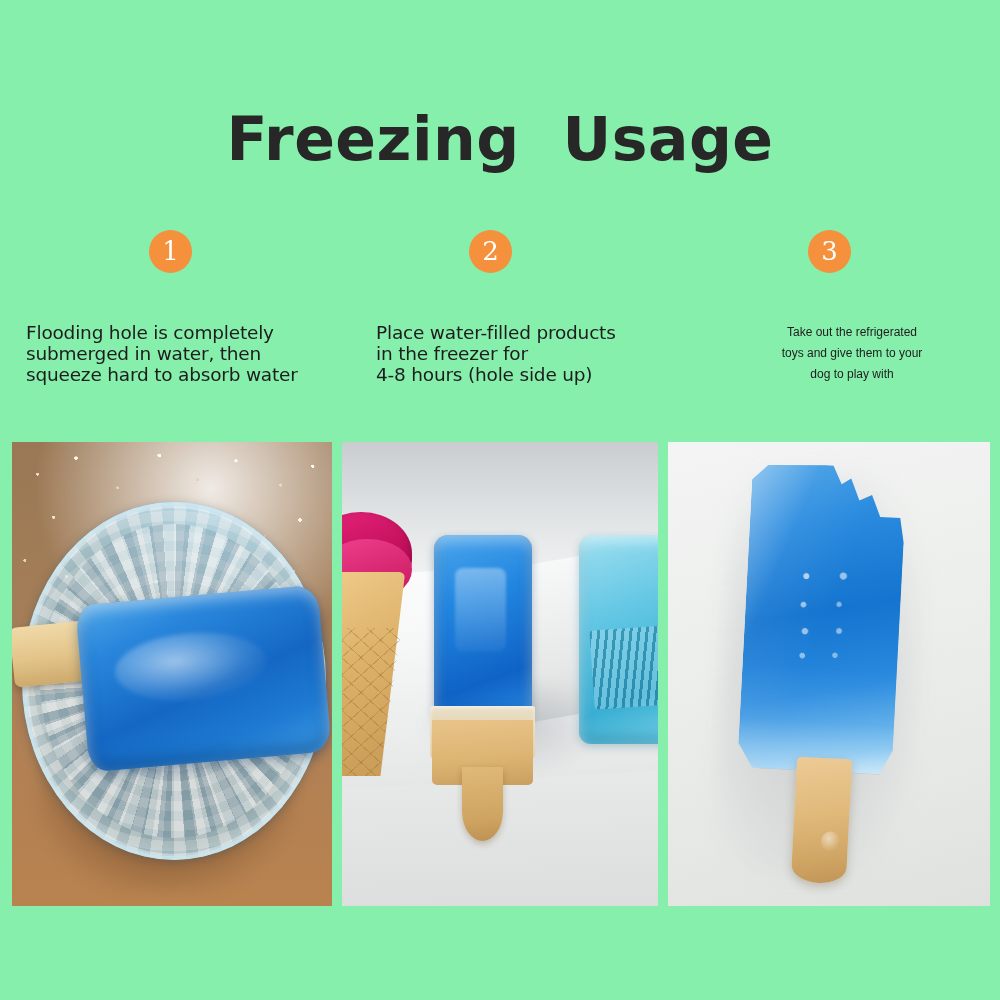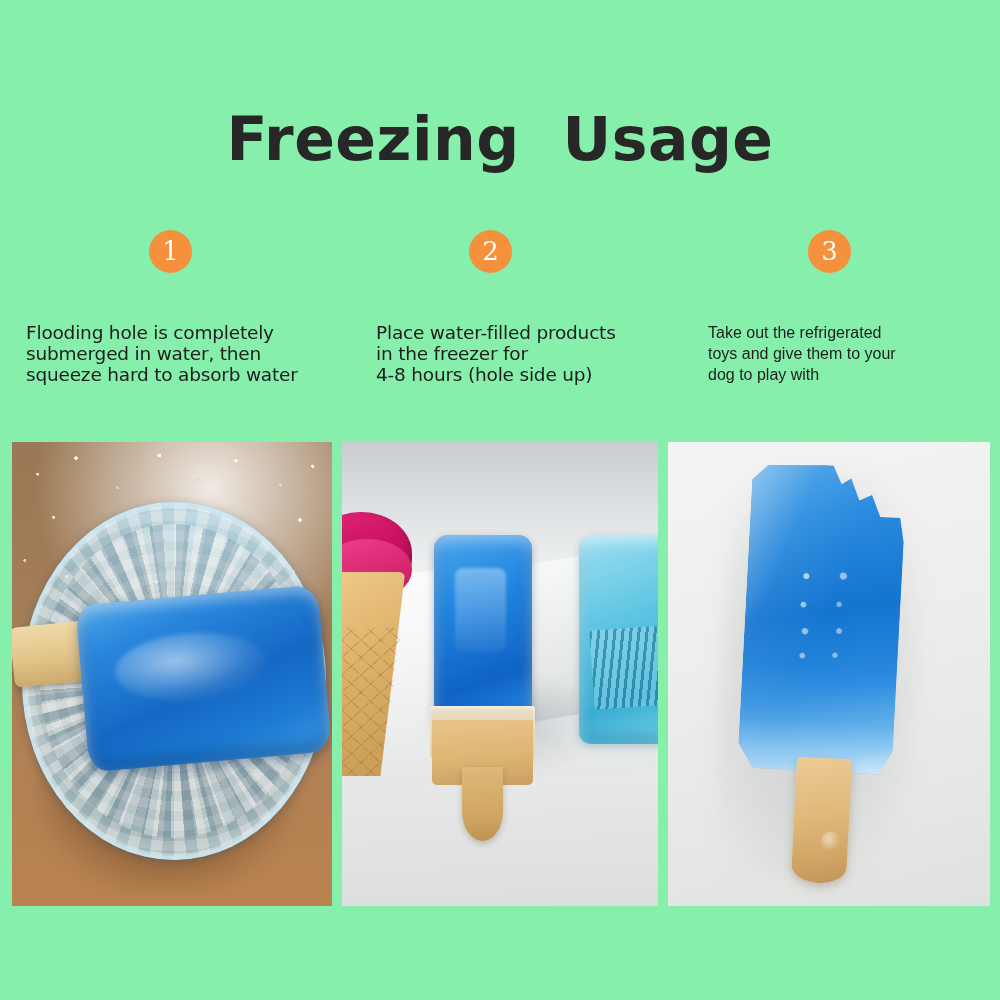--- a/index.html
+++ b/index.html
@@ -75,23 +75,24 @@
     color: #1d1d1d;
     white-space: pre-line;
   }
   .caption.geo {
     font-family: "DejaVu Sans", sans-serif;
     font-size: 18.5px;
     letter-spacing: -0.2px;
   }
   .caption.plain {
     font-family: "Liberation Sans", sans-serif;
-    font-size: 16px;
+    font-size: 12px;
     letter-spacing: 0px;
     padding-left: 22px;
+    text-align: center;
   }
   .step-1 .caption { margin-left: 12px; }
   .step-2 .caption { margin-left: 24px; }
 
   
   .photos {
     position: absolute;
     top: 442px;
     left: 12px;
     width: 978px;

